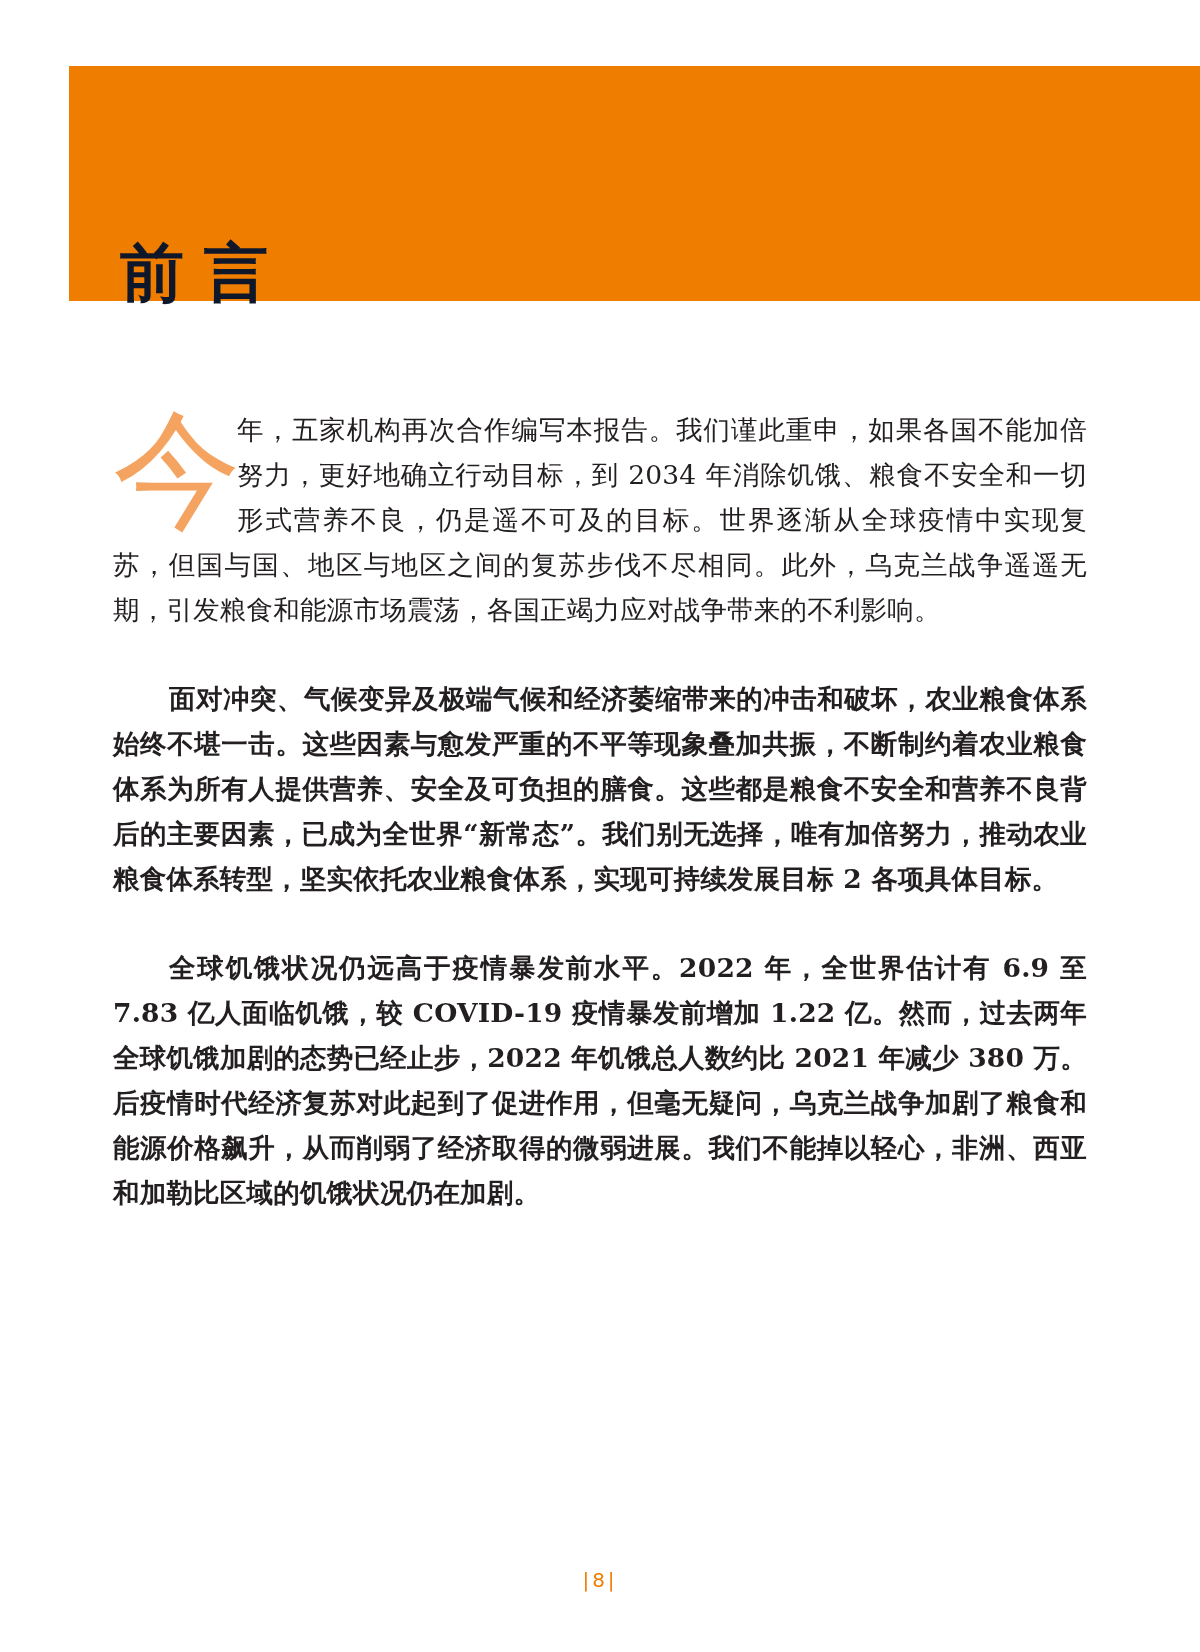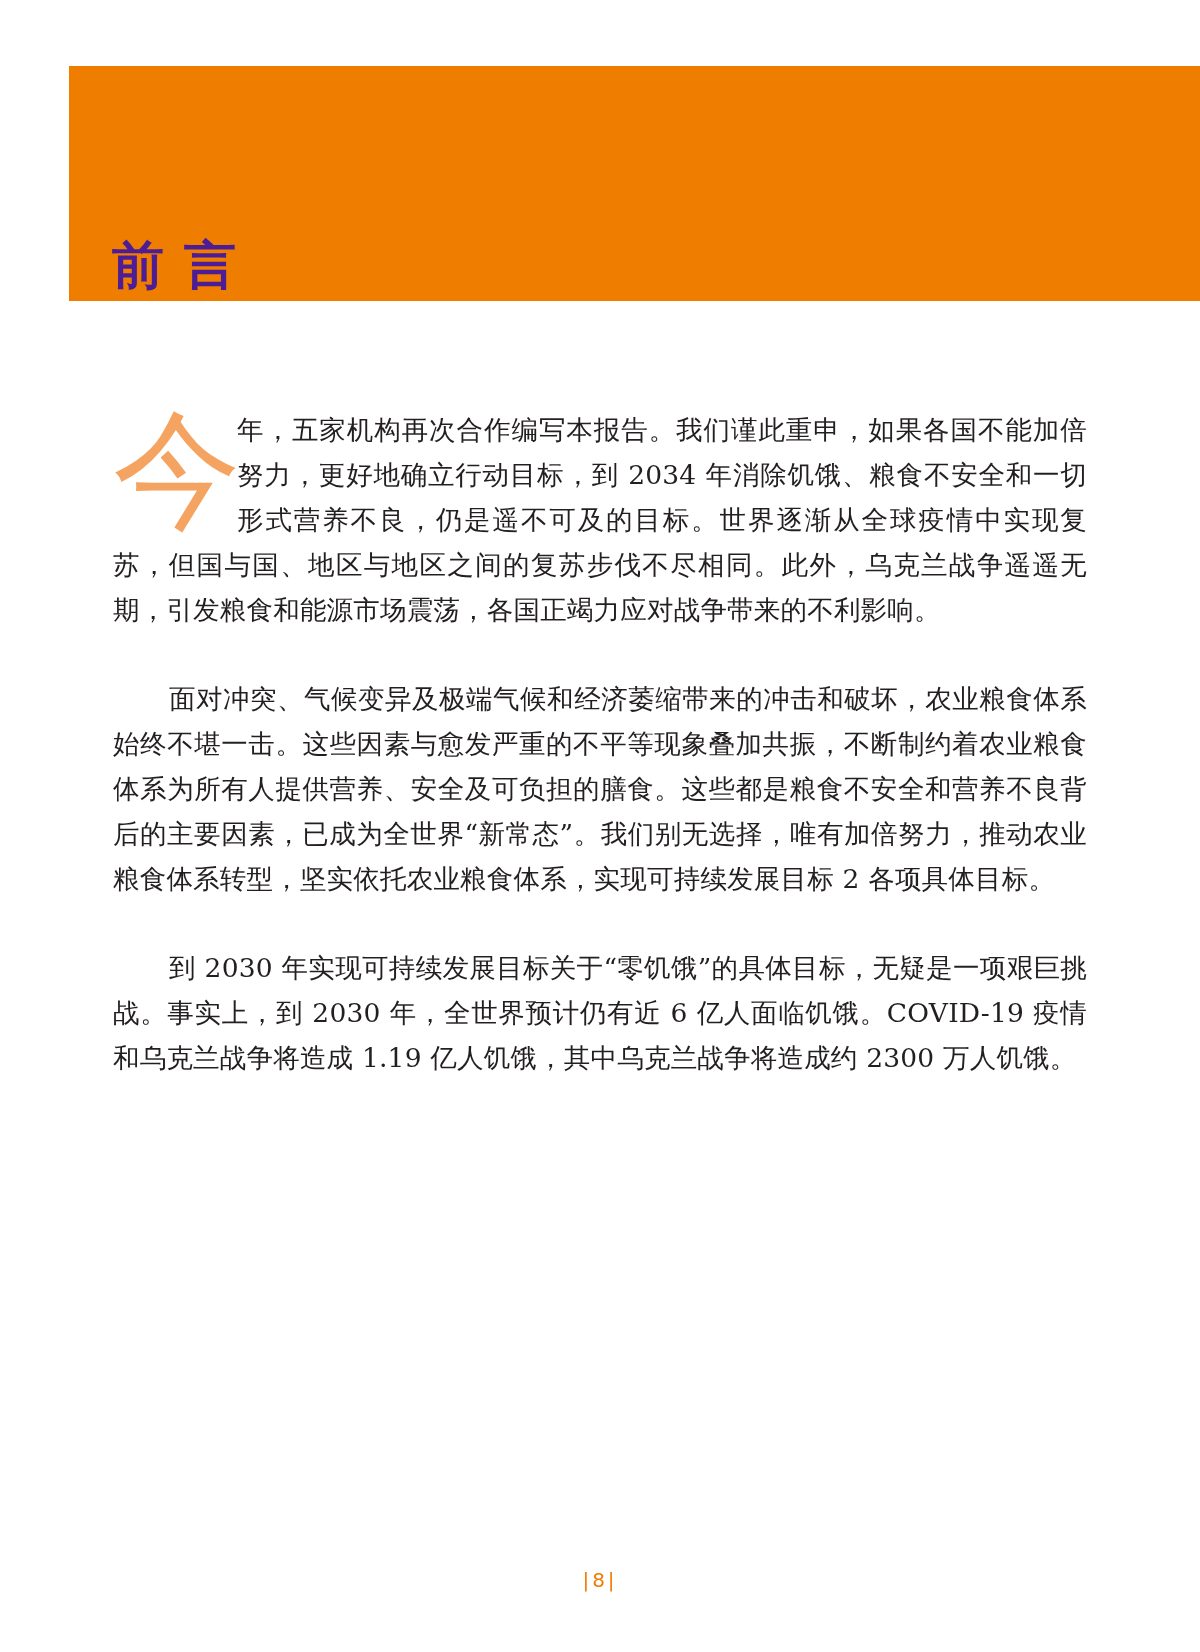--- a/index.html
+++ b/index.html
@@ -1,39 +1,39 @@
 <!DOCTYPE html>
 <html><head>
 <meta charset="utf-8">
 <style>
   html, body { margin: 0; padding: 0; background: #ffffff; }
   body { width: 1200px; height: 1652px; position: relative; overflow: hidden;
          font-family: "DejaVu Serif", "Liberation Serif", serif; color: #231f20; }
   .header-band { position: absolute; left: 69px; top: 66px; width: 1131px; height: 235px;
                  background: #ef7d00; }
-  .page-title { position: absolute; left: 43px; top: 163px; margin: 0;
+  .page-title { position: absolute; left: 43px; top: 163px; margin: 8px;
                 font-family: "DejaVu Sans", "Liberation Sans", sans-serif; font-weight: bold;
-                font-size: 52px; line-height: 72px; color: #4c1d95; letter-spacing: 20px; }
+                font-size: 64px; line-height: 72px; color: #0f172a; letter-spacing: 20px; }
   .body-text { position: absolute; left: 113px; top: 407px; width: 974px; }
   .para { margin: 0 0 44px 0; font-size: 26.5px; line-height: 45px; text-align: justify;
           text-justify: inter-character; letter-spacing: 0.2px; }
-  .para.indent { text-indent: 56px; }
+  .para.indent { text-indent: 56px; font-weight: bold; }
   .dropcap { float: left; font-size: 128px; line-height: 120px; height: 130px; width: 118px;
              margin: 3px 6px 0 0; color: #f4a460; font-family: "DejaVu Serif", serif;
              font-weight: normal; text-align: left; }
   .page-number { position: absolute; left: 0; width: 1200px; top: 1568px; text-align: center;
                  font-family: "DejaVu Sans", "Liberation Sans", sans-serif; font-size: 20px;
                  color: #ef7d00; letter-spacing: 3px; }
 </style>
 </head>
 <body>
 
 <div class="header-band">
   <h1 class="page-title">前言</h1>
 </div>
 
 <div class="body-text">
   <p class="para"><span class="dropcap">今</span><span>年，五家机构再次合作编写本报告。我们谨此重申，如果各国不能加倍努力，更好地确立行动目标，到 2034 年消除饥饿、粮食不安全和一切形式营养不良，仍是遥不可及的目标。世界逐渐从全球疫情中实现复苏，但国与国、地区与地区之间的复苏步伐不尽相同。此外，乌克兰战争遥遥无期，引发粮食和能源市场震荡，各国正竭力应对战争带来的不利影响。</span></p>
   <p class="para indent">面对冲突、气候变异及极端气候和经济萎缩带来的冲击和破坏，农业粮食体系始终不堪一击。这些因素与愈发严重的不平等现象叠加共振，不断制约着农业粮食体系为所有人提供营养、安全及可负担的膳食。这些都是粮食不安全和营养不良背后的主要因素，已成为全世界“新常态”。我们别无选择，唯有加倍努力，推动农业粮食体系转型，坚实依托农业粮食体系，实现可持续发展目标 2 各项具体目标。</p>
-  <p class="para indent">到 2030 年实现可持续发展目标关于“零饥饿”的具体目标，无疑是一项艰巨挑战。事实上，到 2030 年，全世界预计仍有近 6 亿人面临饥饿。COVID-19 疫情和乌克兰战争将造成 1.19 亿人饥饿，其中乌克兰战争将造成约 2300 万人饥饿。</p>
+  <p class="para indent">全球饥饿状况仍远高于疫情暴发前水平。2022 年，全世界估计有 6.9 至 7.83 亿人面临饥饿，较 COVID-19 疫情暴发前增加 1.22 亿。然而，过去两年全球饥饿加剧的态势已经止步，2022 年饥饿总人数约比 2021 年减少 380 万。后疫情时代经济复苏对此起到了促进作用，但毫无疑问，乌克兰战争加剧了粮食和能源价格飙升，从而削弱了经济取得的微弱进展。我们不能掉以轻心，非洲、西亚和加勒比区域的饥饿状况仍在加剧。</p>
 </div>
 
 <div class="page-number">|8|</div>
 
 </body></html>

